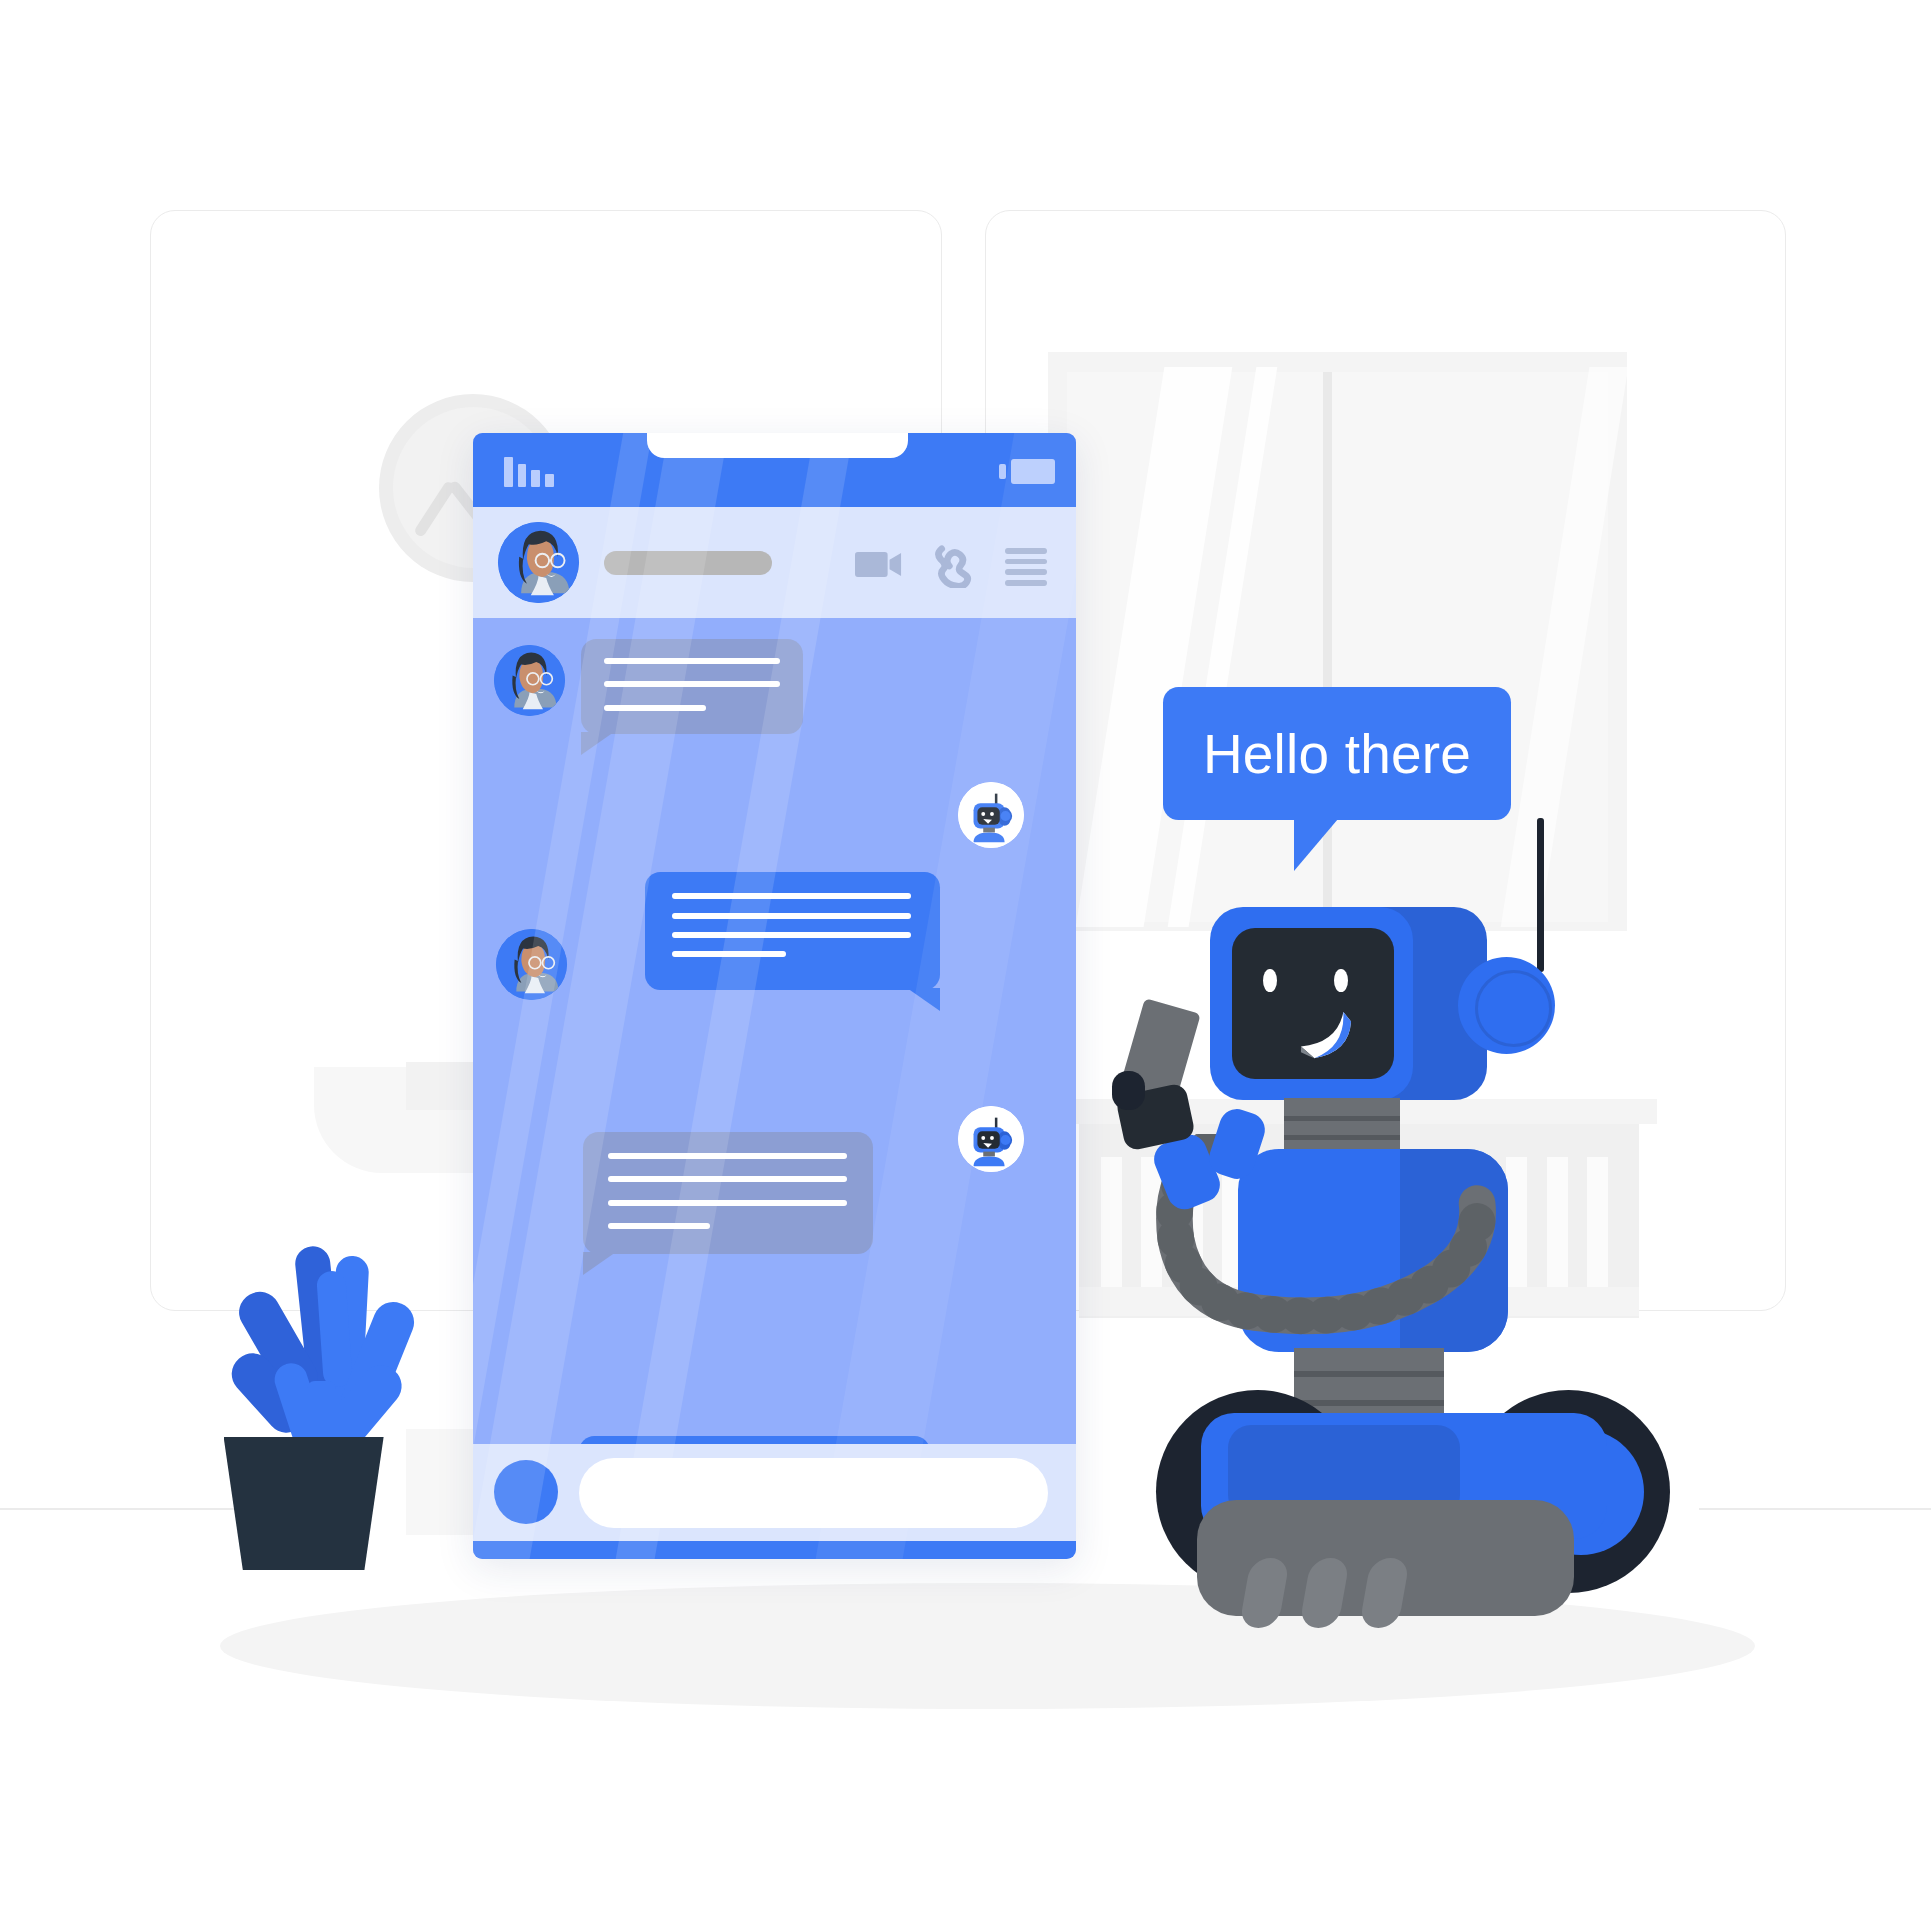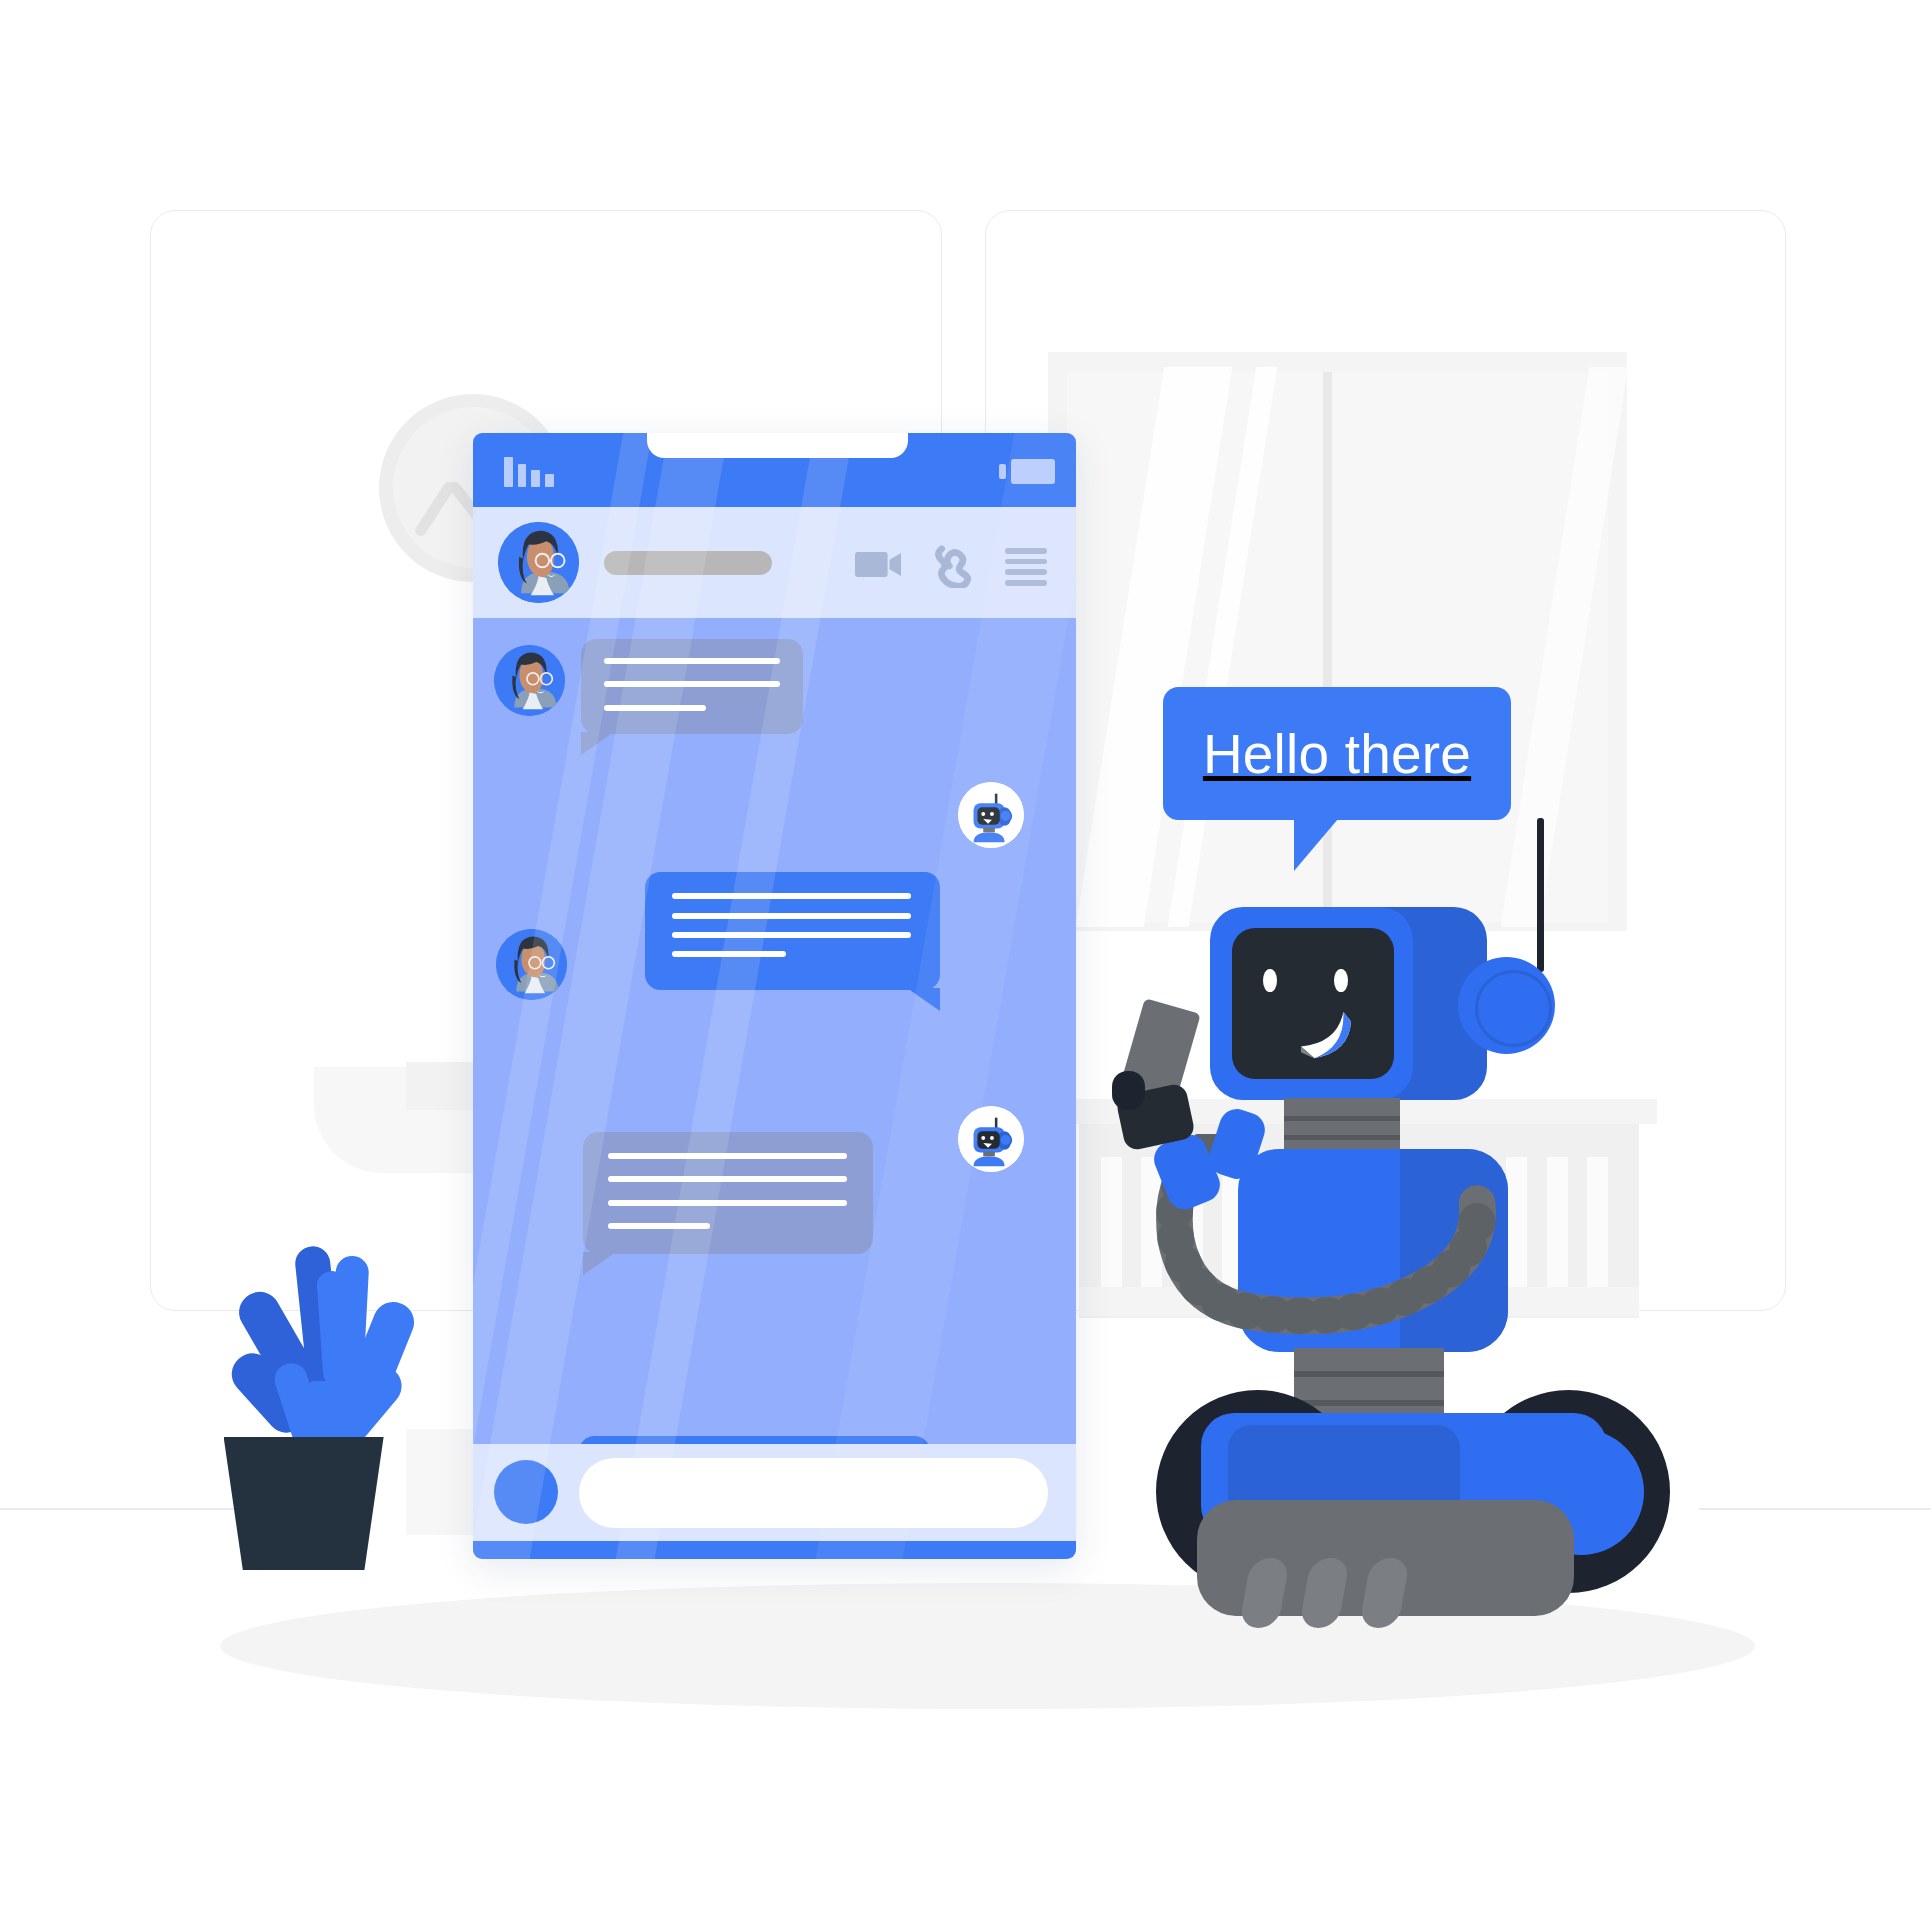--- a/index.html
+++ b/index.html
@@ -367,21 +367,21 @@
     </div>
     <div class="phone-foot" style="height:114px;"></div>
 
     <div class="abs glass-streak" style="left:48px;top:-29px;width:29px;height:1217px;"></div>
     <div class="abs glass-streak" style="left:93px;top:-29px;width:60px;height:1217px;"></div>
     <div class="abs glass-streak" style="left:239px;top:-29px;width:39px;height:1217px;"></div>
     <div class="abs glass-streak" style="left:439px;top:-29px;width:87px;height:1217px;opacity:.07;"></div>
   </div>
 
   <div class="abs" style="left:1163px;top:687px;width:348px;height:174px;">
-    <div class="hello-bubble" style="width:348px;height:133px;text-decoration:underline;">
+    <div class="hello-bubble" style="width:348px;height:133px;">
       <span class="hello-text">Hello there</span>
     </div>
     <div class="abs hello-tail" style="left:131px;top:132px;"></div>
   </div>
 
   <div class="abs" style="left:1168px;top:830px;width:541px;height:792px;">
 
     <div class="abs r-antenna" style="left:369px;top:-11.6px;width:6.8px;height:154px;"></div>
 
     <div class="abs r-head-side" style="left:179px;top:77px;width:140px;height:193px;border-radius:33px;"></div>

